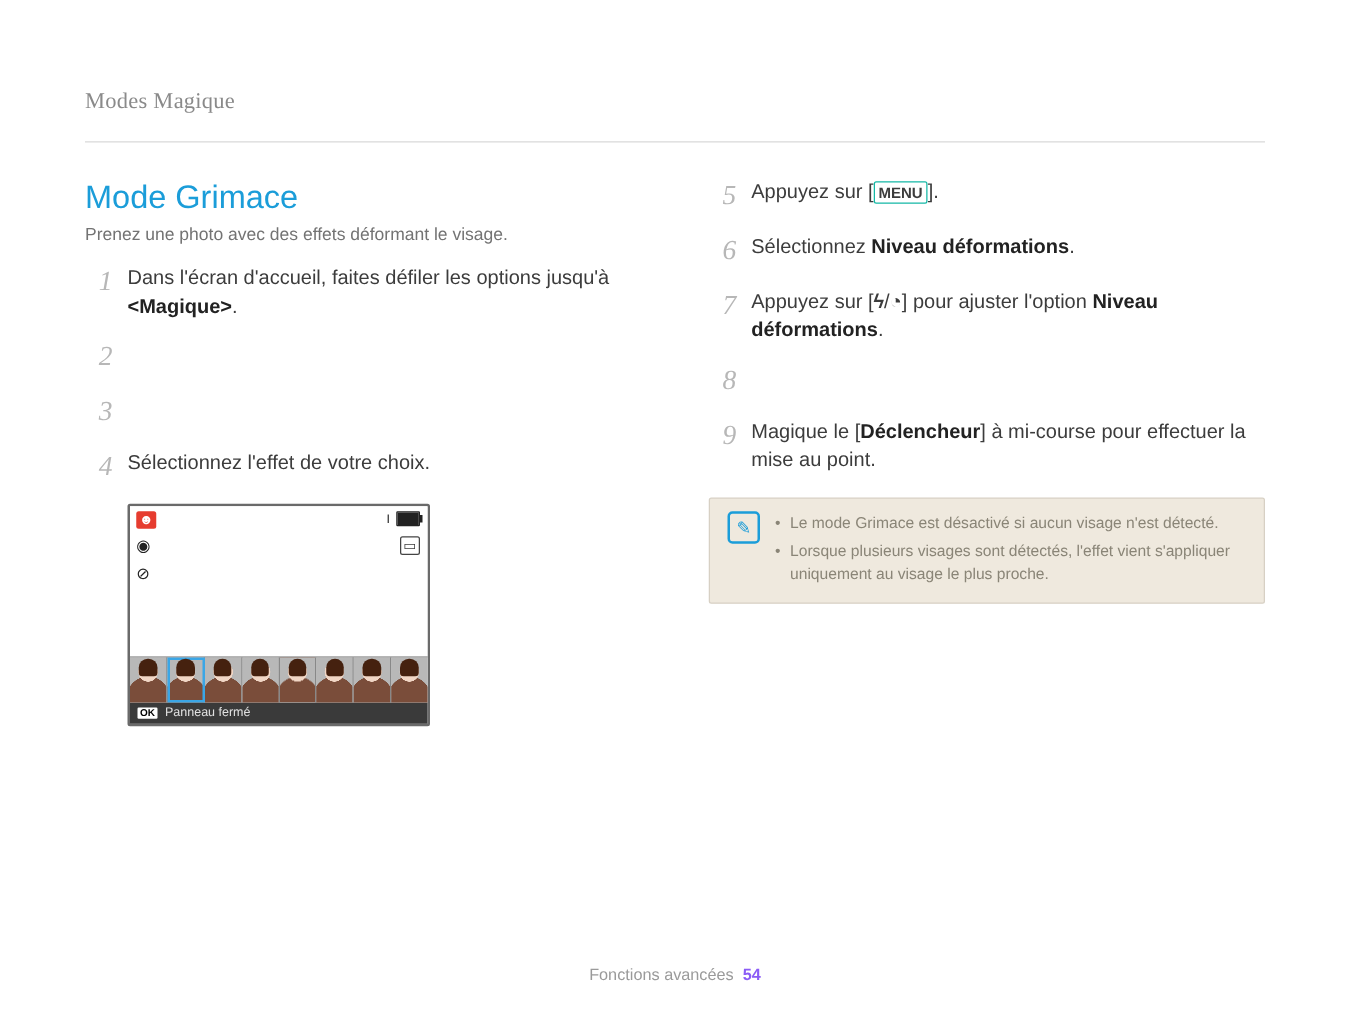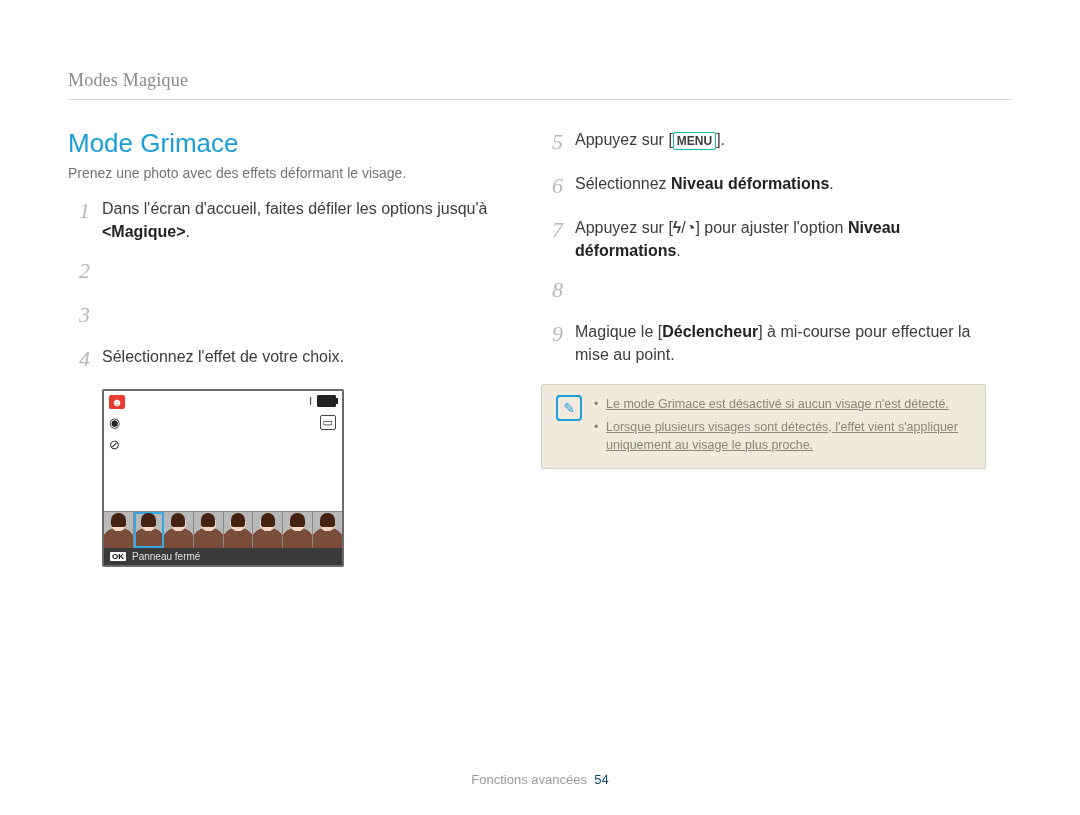--- a/index.html
+++ b/index.html
@@ -16,30 +16,30 @@
     width: 1080px;
     height: 815px;
     box-sizing: border-box;
     padding: 70px 68px 0 68px;
   }
   .breadcrumb {
     font-family: Georgia, 'Times New Roman', serif;
     color: #8a8a8a;
     font-size: 18px;
     letter-spacing: 0.2px;
-    margin-bottom: 8px;
+    margin-bottom: 22px;
   }
   .rule {
     border: none;
     border-top: 1px solid #d9d9d9;
     margin: 0 0 28px 0;
   }
   .columns {
     display: flex;
-    gap: 28px;
+    gap: 54px;
   }
   .col {
     width: 445px;
   }
   h1.title {
     margin: 0 0 6px 0;
     font-family: Arial, Helvetica, sans-serif;
     font-weight: 400;
     font-size: 26px;
     color: #1b9dd9;
@@ -158,32 +158,32 @@
   }
   .note-icon {
     width:22px; height:22px; border:2px solid #1b9dd9; border-radius:4px;
     display:flex; align-items:center; justify-content:center;
     color:#1b9dd9; font-size:14px; flex-shrink:0;
   }
   .notes {
     list-style:none; padding:0; margin:0;
     font-size:12.5px; color:#8a8577;
   }
-  .notes li{ position:relative; padding-left:12px; margin-bottom:4px; line-height:1.45;text-decoration:underline;}
+  .notes li{ position:relative; padding-left:12px; margin-bottom:4px; line-height:1.45;}
   .notes li::before{ content:"•"; position:absolute; left:0;}
 
   .footer {
     position:absolute;
     bottom: 28px;
     left:0; right:0;
     text-align:center;
     font-size:13px;
     color:#9a9a9a;
   }
-  .footer .pnum{ color:#0c4a6e; font-weight:400;}
+  .footer .pnum{ color:#8b5cf6; font-weight:700;}
 </style>
 </head>
 <body>
 
 <div class="page">
   <div class="breadcrumb">Modes Magique</div>
   <hr class="rule">
 
   <div class="columns">
 

